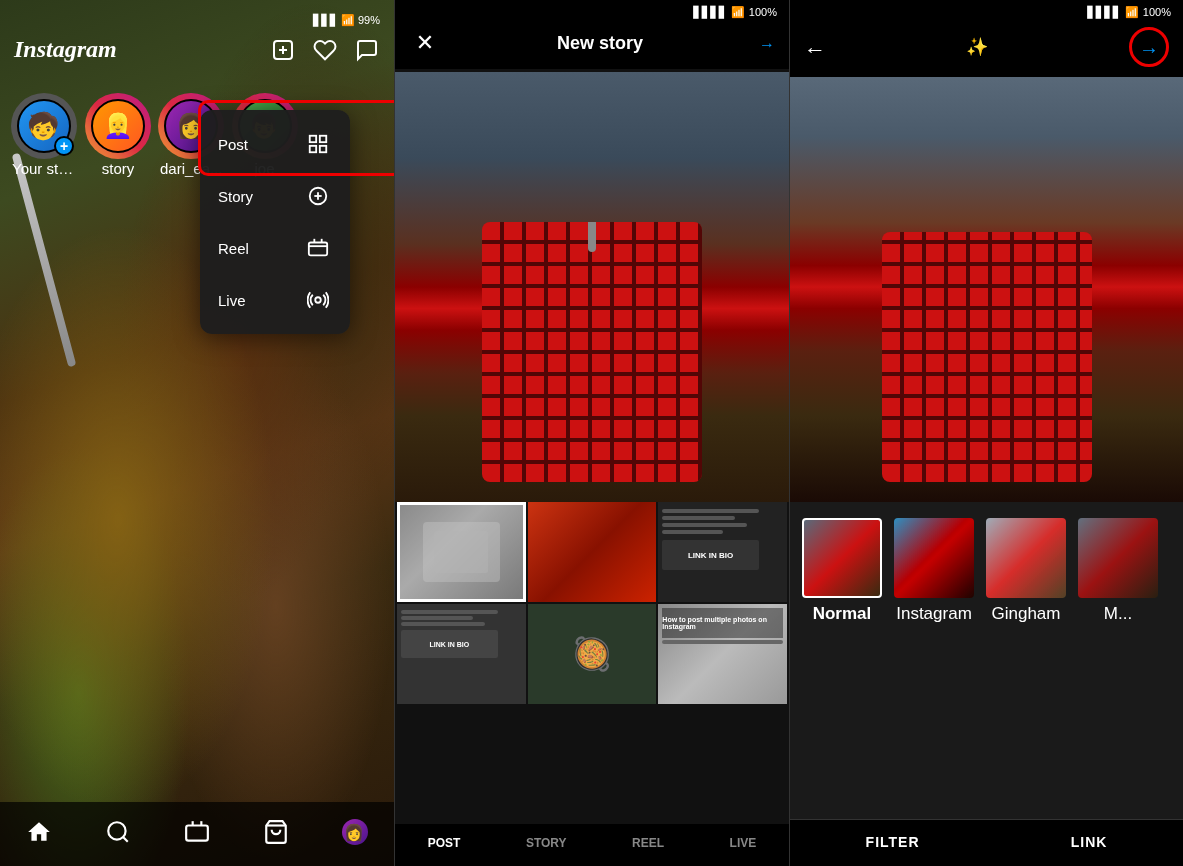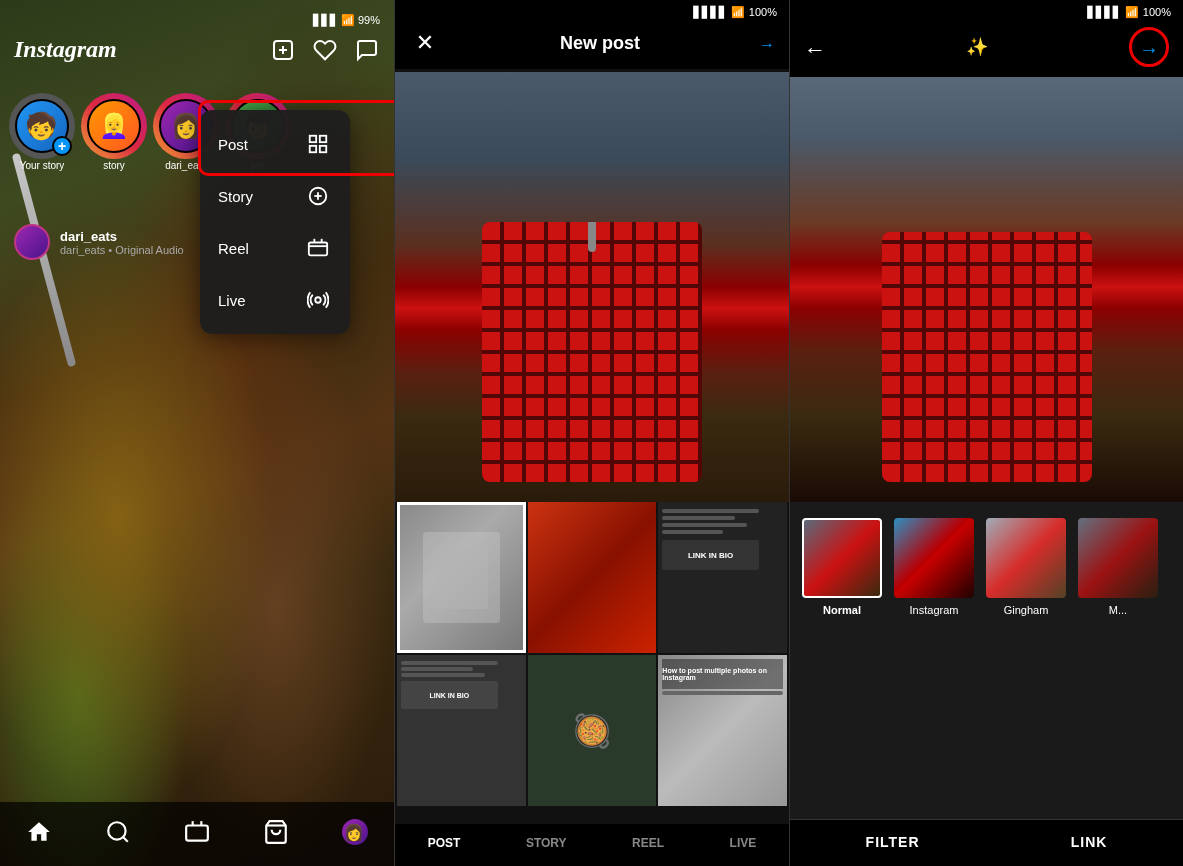--- a/index.html
+++ b/index.html
@@ -170,21 +170,21 @@
       border: 2px solid #000;
       display: flex;
       align-items: center;
       justify-content: center;
       font-size: 14px;
       color: #fff;
       font-weight: bold;
       z-index: 2;
     }
     .story-label {
-      font-size: 10px;
+      font-size: 15px;
       color: #fff;
       text-align: center;
       max-width: 64px;
       overflow: hidden;
       text-overflow: ellipsis;
       white-space: nowrap;
     }
 
     
     .post-item {
@@ -429,21 +429,21 @@
     }
 
     
     .gallery-grid {
       display: grid;
       grid-template-columns: repeat(3, 1fr);
       gap: 2px;
       padding: 0 2px;
     }
     .gallery-thumb {
-      height: 151px;
+      height: 100px;
       background: #333;
       position: relative;
       overflow: hidden;
       cursor: pointer;
     }
     .thumb-selected {
       outline: 3px solid #fff;
       outline-offset: -3px;
     }
     .thumb-bg-1 { background: linear-gradient(135deg, #888 0%, #aaa 50%, #777 100%); }
@@ -612,21 +612,21 @@
     }
     .filter-thumb-gingham {
       background: linear-gradient(135deg, #8a9aaa 0%, #cc2222 50%, #4a3a20 100%);
       filter: brightness(1.1) sepia(0.1);
     }
     .filter-thumb-m {
       background: linear-gradient(135deg, #6a7a8a 0%, #aa1111 50%, #2a2010 100%);
       opacity: 0.9;
     }
     .filter-label {
-      font-size: 11px;
+      font-size: 17px;
       color: #fff;
       text-align: center;
     }
     .filter-label.active { color: #fff; font-weight: 600; }
 
     
     .bottom-action-3 {
       position: absolute;
       bottom: 0;
       left: 0;
@@ -726,27 +726,20 @@
       <div class="story-avatar-wrap">
         <div class="story-ring"></div>
         <div class="story-avatar avatar-joe">
           <span style="font-size:24px;">👦</span>
         </div>
       </div>
       <span class="story-label">joe</span>
     </div>
   </div>
 
-  <div class="post-item">
-    <div class="post-avatar"></div>
-    <div class="post-user-info">
-      <div class="post-username">dari_eats</div>
-      <div class="post-subtitle">dari_eats • Original Audio</div>
-    </div>
-  </div>
 
   <div class="dropdown-menu">
     <div class="dropdown-item highlighted">
       <span>Post</span>
       <div class="dropdown-icon">
         <svg width="22" height="22" viewBox="0 0 24 24" fill="none" stroke="#fff" stroke-width="2">
           <rect x="3" y="3" width="7" height="7"></rect>
           <rect x="14" y="3" width="7" height="7"></rect>
           <rect x="3" y="14" width="7" height="7"></rect>
           <rect x="14" y="14" width="7" height="7"></rect>
@@ -827,21 +820,21 @@
   <div class="panel2-header">
     <div class="status-bar-2">
       <span>▋▋▋▋</span>
       <span>📶</span>
       <span>100%</span>
     </div>
     <div class="new-post-bar">
       <div class="close-btn">
         <span>✕</span>
       </div>
-      <span class="new-post-title">New post</span>
+      <span class="new-post-title">New story</span>
       <span class="new-post-next">→</span>
     </div>
   </div>
 
   <div class="panel2-photo">
     <div class="p2-photo-bg"></div>
     <div class="food-box">
       <div class="food-box-plaid"></div>
       <div class="food-box-top"></div>
     </div>

